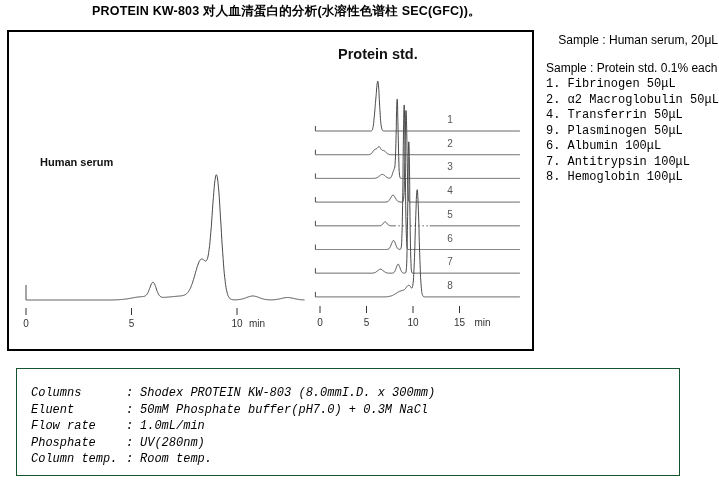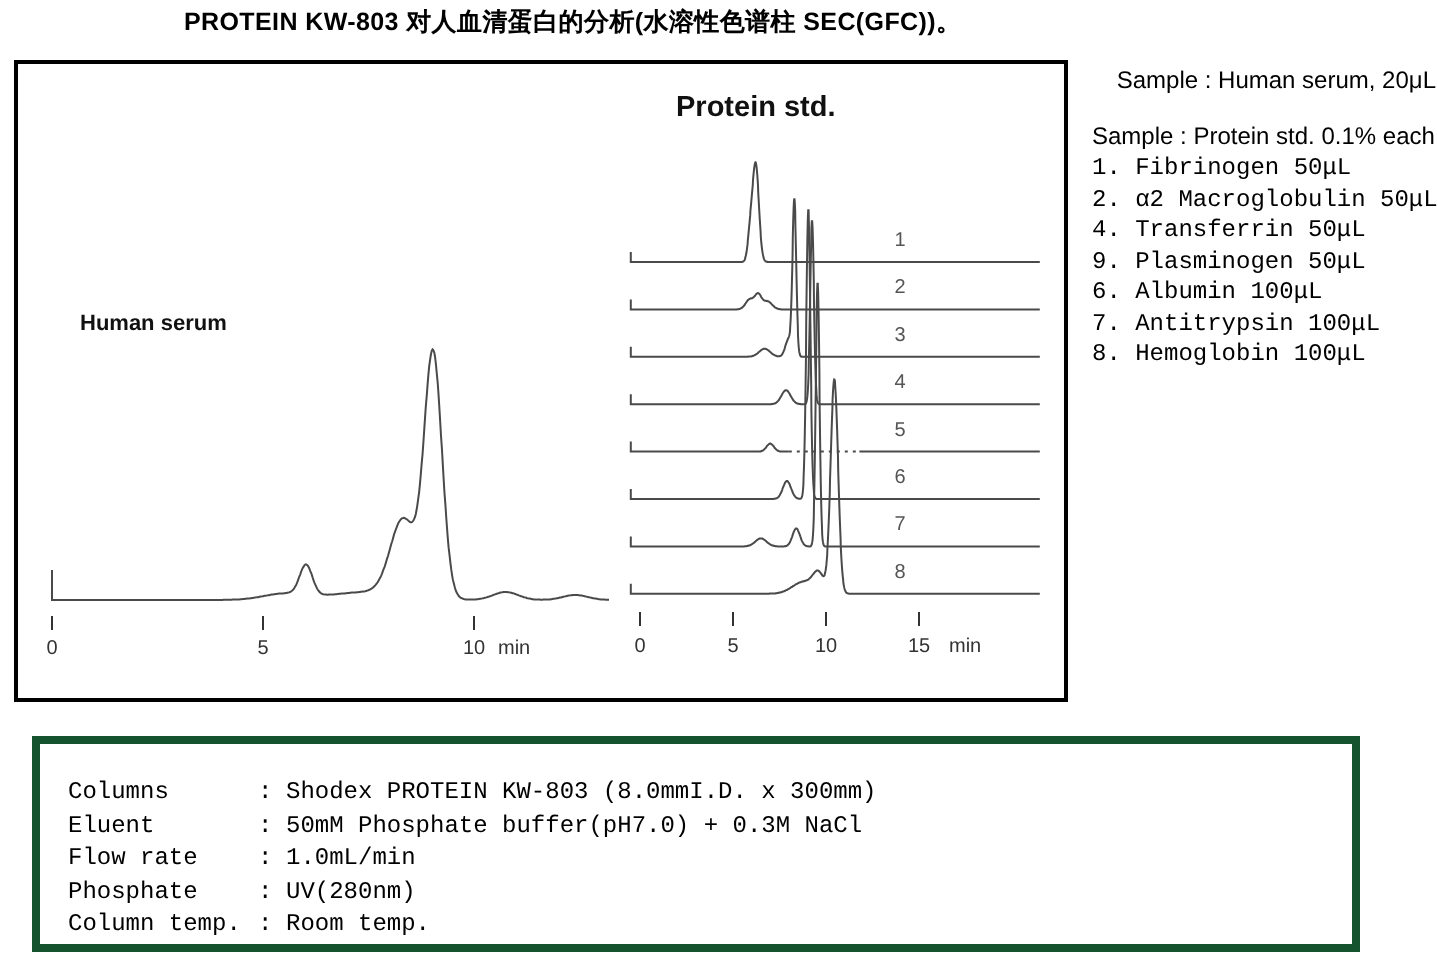--- a/index.html
+++ b/index.html
@@ -11,21 +11,21 @@
   .chart-box svg{position:absolute;left:0;top:0;}
   .trace-title{position:absolute;font-weight:bold;color:#111;white-space:nowrap;}
   .serum-title{left:31px;top:124px;font-size:11px;}
   .std-title{left:313px;top:14px;font-size:14.5px;margin-left:16px;}
   .sample-panel{position:absolute;left:546px;top:33px;width:172px;font-size:12px;line-height:15px;}
   .sample-serum{margin-bottom:13px;text-align:right;}
   .sample-header{margin-bottom:1px;}
   .std-list{margin:0;padding:0;list-style:none;}
   .std-list li{line-height:15.5px;white-space:nowrap;font-family:Liberation Mono, monospace;}
   .cond-box{position:absolute;left:16px;top:368px;width:664px;height:108px;
-            border:4px solid #14532d;box-sizing:border-box;background:#fff;}
+            border:1px solid #14532d;box-sizing:border-box;background:#fff;font-style:italic;}
   .cond-rows{padding:16px 0 0 14px;font-family:"Liberation Mono","DejaVu Sans Mono",monospace;
              font-size:12px;}
   .cond-row{line-height:16.5px;white-space:nowrap;}
   .cond-label{display:inline-block;width:95px;}
   .cond-sep{display:inline-block;width:14px;}
 </style>
 </head>
 <body>
 
 <div class="page">

